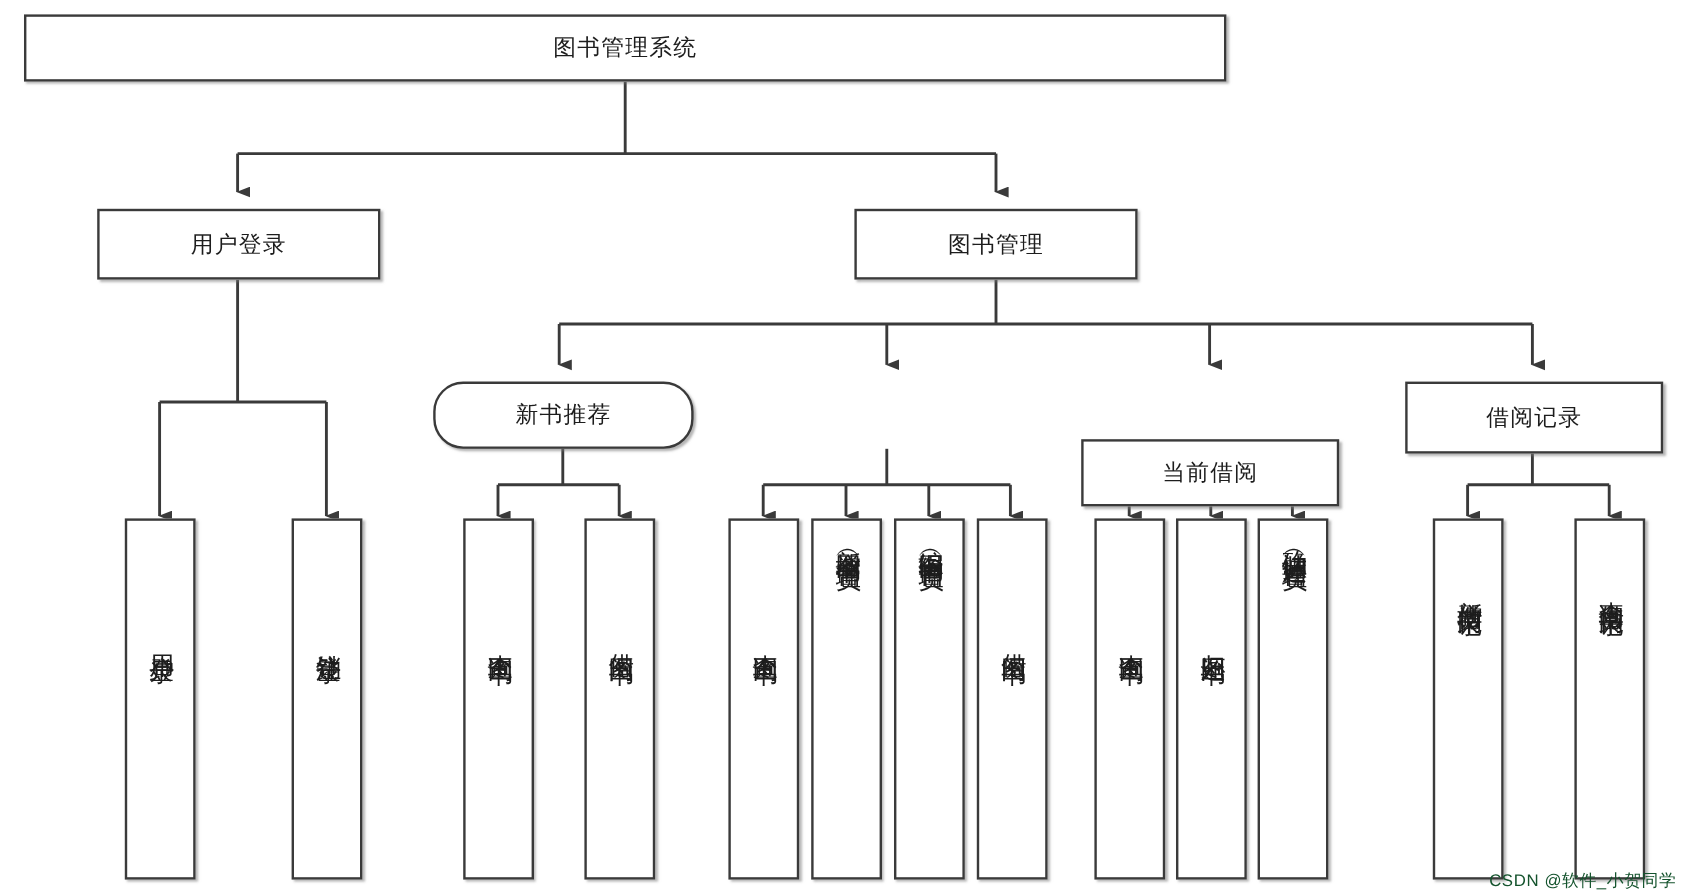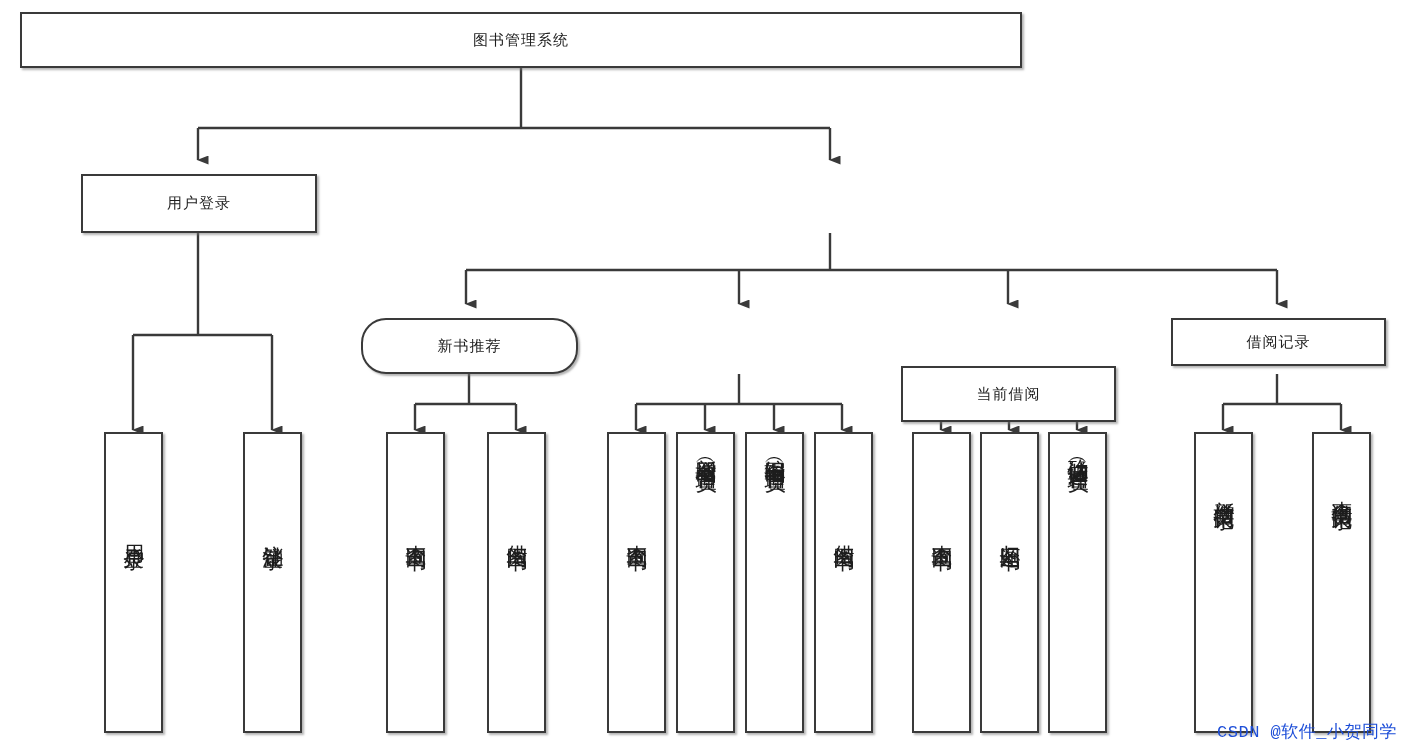--- a/index.html
+++ b/index.html
@@ -32,21 +32,21 @@
     background: #ffffff;
     border: 2px solid #3a3a3a;
     box-shadow: 2px 2px 2px rgba(120,120,120,0.55);
     display: flex;
     align-items: center;
     justify-content: center;
     color: #1d1d1d;
   }
   .node.h {
     
-    font-size: 15px;
+    font-size: 19px;
     letter-spacing: 1px;
   }
   .node.v {
     
     align-items: flex-start;
     justify-content: center;
     padding-top: 6px;
   }
   .vtext {
     writing-mode: vertical-rl;
@@ -63,25 +63,24 @@
   .vtext.mid3 {
     margin-top: 44px;
   }
   .vtext.top {
     margin-top: 2px;
   }
   .watermark {
     position: absolute;
     right: 8px;
     bottom: 4px;
-    font-size: 17px;
-    color: #1d4ed8;
+    font-size: 14px;
+    color: #14532d;
     letter-spacing: 0.5px;
     white-space: nowrap;
-    font-family: Liberation Mono, monospace;
   }
 </style>
 </head>
 <body>
 
 <div id="canvas">
 
   <svg class="wires" viewBox="0 0 1405 747">
     <defs>
       <marker id="arrow" markerWidth="10" markerHeight="12" refX="4.5" refY="10.5" orient="auto" markerUnits="userSpaceOnUse">
@@ -132,28 +131,31 @@
     </g>
   </svg>
 
   <div class="node h" style="left:20px; top:12px; width:1002px; height:56px;">
     <span>图书管理系统</span>
   </div>
 
   <div class="node h" style="left:81px; top:174px; width:236px; height:59px;">
     <span>用户登录</span>
   </div>
+  <div class="node h" style="left:712px; top:174px; width:236px; height:59px;">
+    <span>图书管理</span>
+  </div>
 
   <div class="node h" style="left:361px; top:318px; width:217px; height:56px;border-radius:25px;">
     <span>新书推荐</span>
   </div>
   <div class="node h" style="left:901px; top:318px; width:215px; height:56px;margin-top:48px;">
     <span>当前借阅</span>
   </div>
-  <div class="node h" style="left:1171px; top:318px; width:215px; height:48px;">
+  <div class="node h" style="left:1171px; top:318px; width:215px; height:60px;">
     <span>借阅记录</span>
   </div>
 
   <div class="node v" style="left:104px; top:432px; width:59px; height:301px;">
     <span class="vtext mid">用户登录</span>
   </div>
   <div class="node v" style="left:243px; top:432px; width:59px; height:301px;">
     <span class="vtext mid">注销登录</span>
   </div>
 

